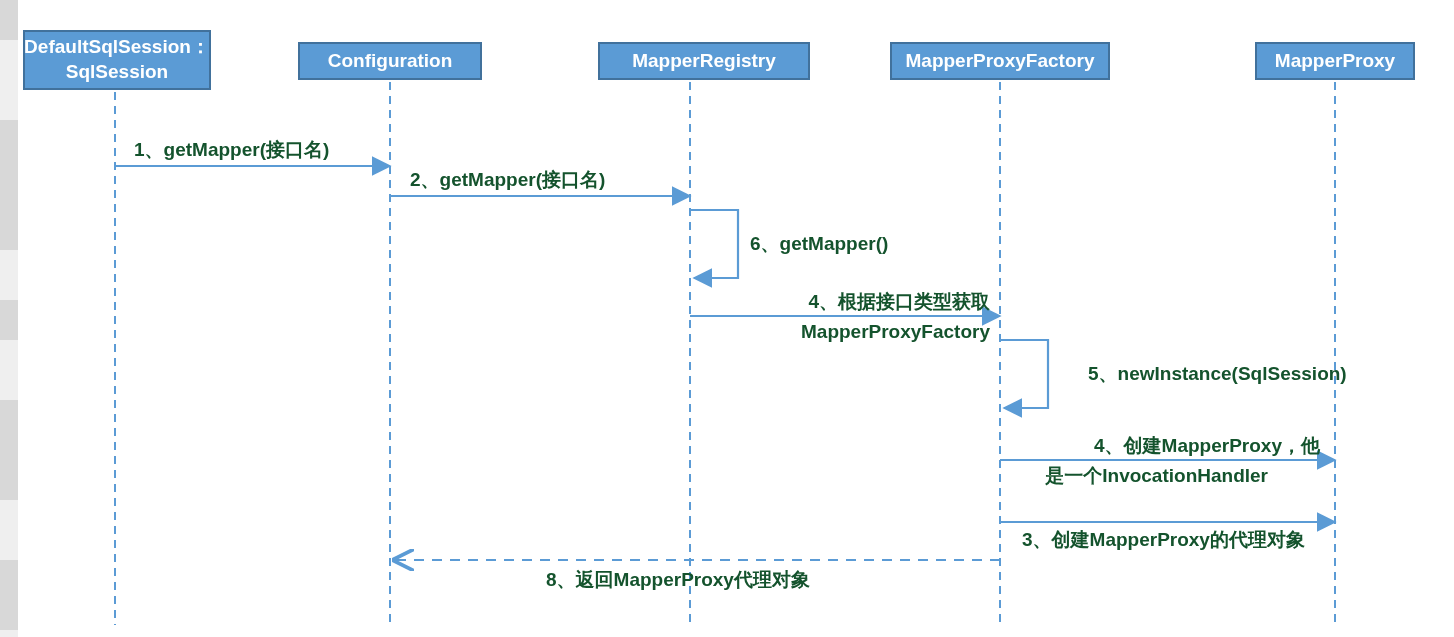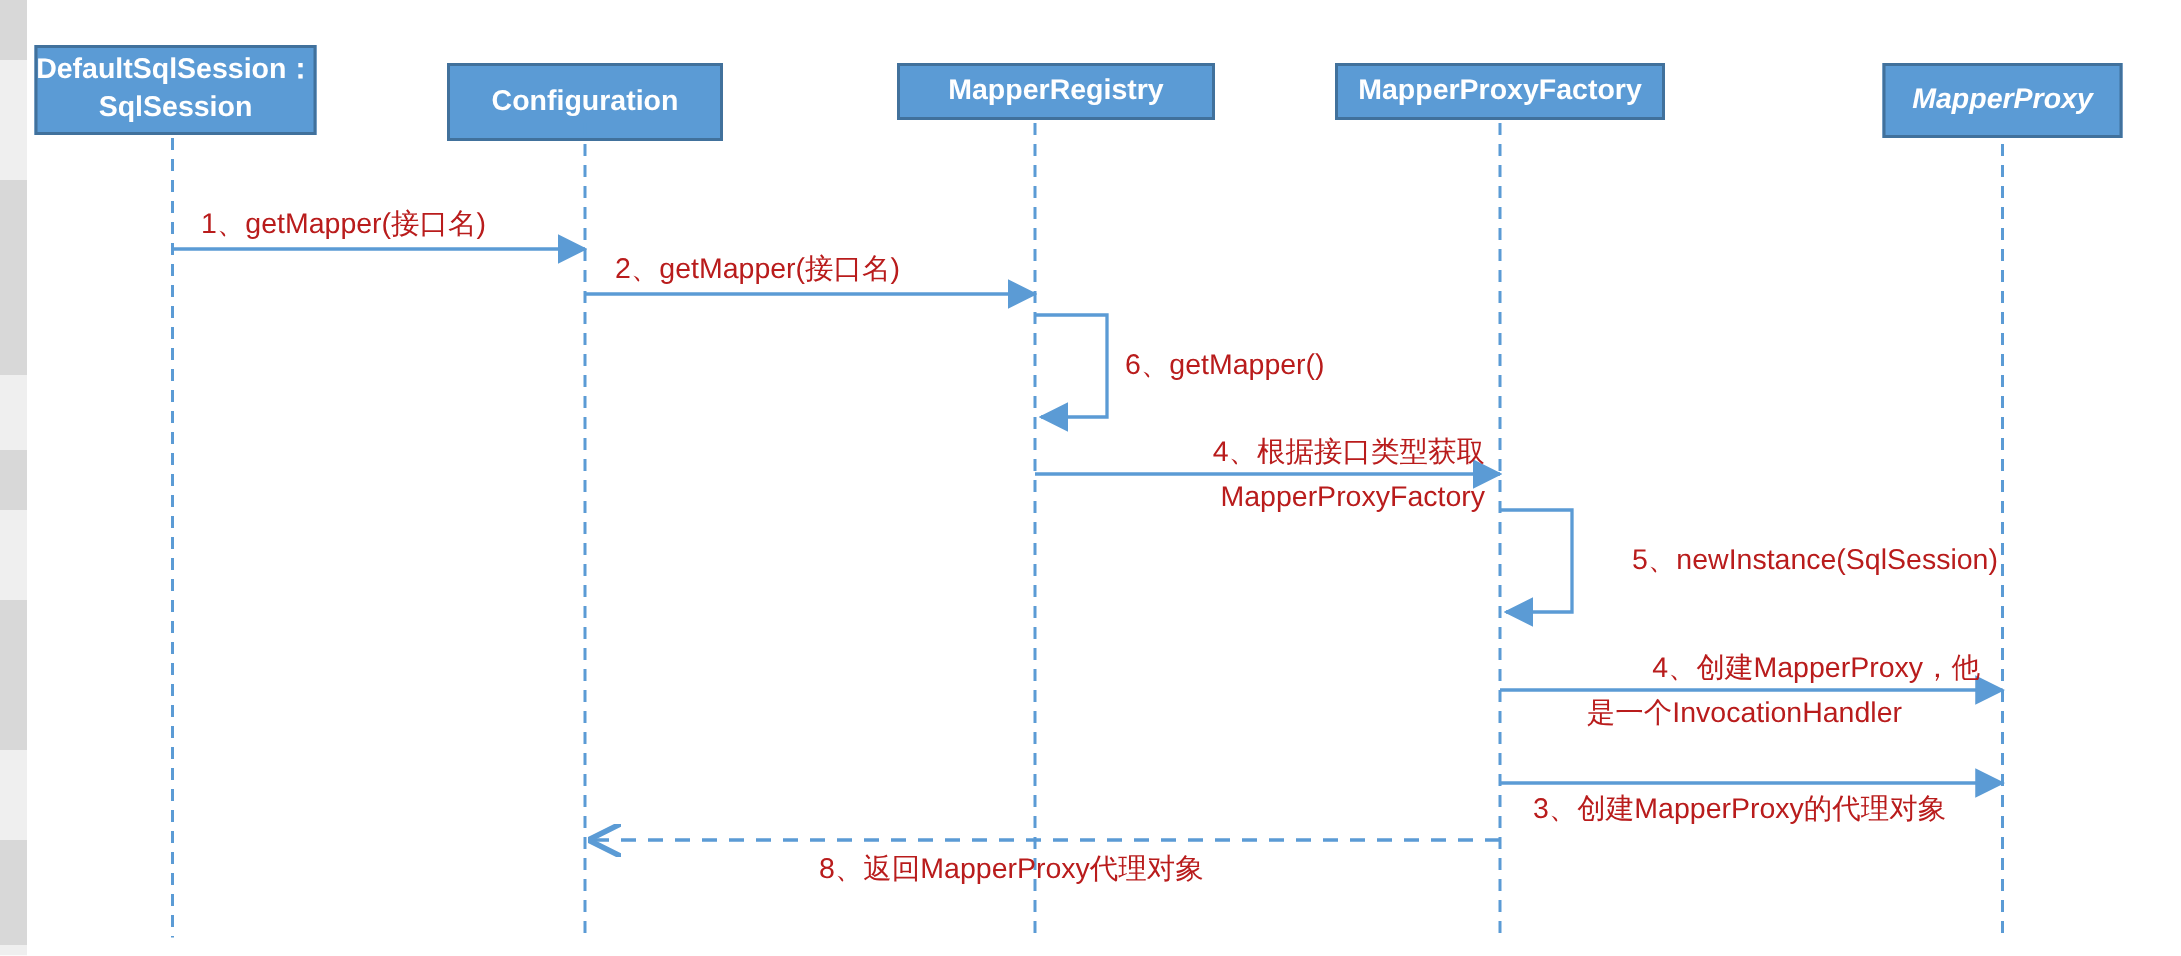--- a/index.html
+++ b/index.html
@@ -44,48 +44,48 @@
     position: absolute;
     left: 0;
     top: 0;
     width: 1454px;
     height: 637px;
     pointer-events: none;
   }
   .msg-label {
     position: absolute;
     font-size: 19px;
-    font-weight: 400;
-    color: #b91c1c;
+    font-weight: 700;
+    color: #14532d;
     white-space: pre;
     text-align: left;
     line-height: 1.25;
   }
   .msg-label.center { text-align: right; }
 </style>
 </head>
 <body>
 
 <div class="sidebar-strip">
   <div class="blob" style="top:0;height:40px"></div>
   <div class="blob" style="top:120px;height:130px"></div>
   <div class="blob" style="top:300px;height:40px"></div>
   <div class="blob" style="top:400px;height:100px"></div>
   <div class="blob" style="top:560px;height:70px"></div>
 </div>
 
 <div class="lane-box" style="left:23px; top:30px; width:188px; height:60px;">DefaultSqlSession：SqlSession</div>
 
-<div class="lane-box" style="left:298px; top:42px; width:184px; height:52px;text-align:right;">Configuration</div>
+<div class="lane-box" style="left:298px; top:42px; width:184px; height:38px;text-align:right;">Configuration</div>
 
 <div class="lane-box" style="left:598px; top:42px; width:212px; height:38px;">MapperRegistry</div>
 
 <div class="lane-box" style="left:890px; top:42px; width:220px; height:38px;">MapperProxyFactory</div>
 
-<div class="lane-box" style="left:1255px; top:42px; width:160px; height:50px;font-style:italic;">MapperProxy</div>
+<div class="lane-box" style="left:1255px; top:42px; width:160px; height:38px;">MapperProxy</div>
 
 <svg class="diagram">
   <defs>
     <marker id="arrow-solid" viewBox="0 0 12 12" refX="11" refY="6" markerWidth="9" markerHeight="9" orient="auto-start-reverse">
       <path d="M0,0 L12,6 L0,12 Z" fill="#5b9bd5"></path>
     </marker>
     <marker id="arrow-open" viewBox="0 0 12 12" refX="11" refY="6" markerWidth="10" markerHeight="10" orient="auto-start-reverse">
       <path d="M0,0 L12,6 L0,12" fill="none" stroke="#5b9bd5" stroke-width="2"></path>
     </marker>
   </defs>

